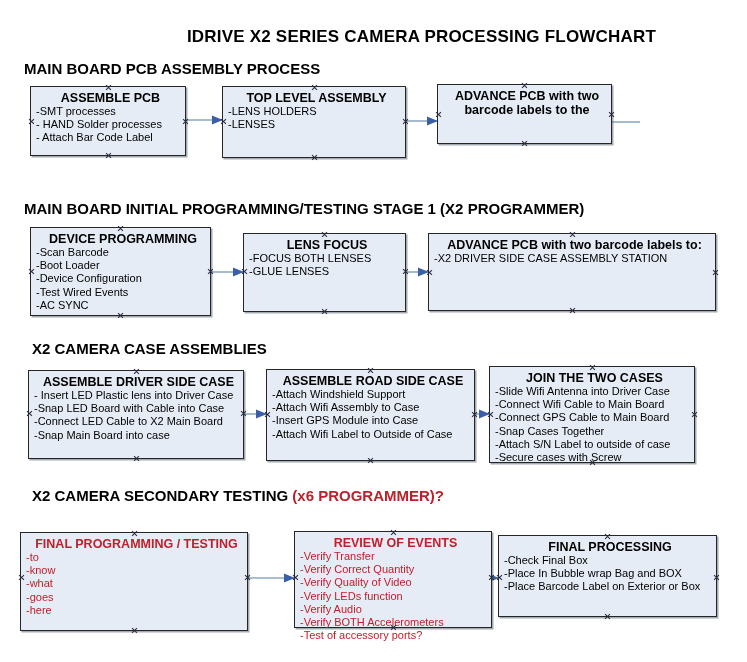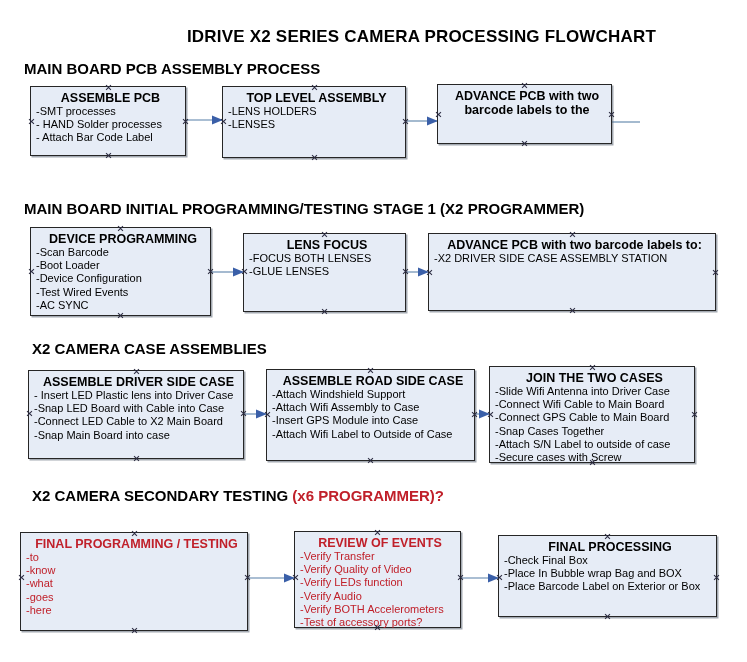--- a/index.html
+++ b/index.html
@@ -238,24 +238,25 @@
       <div class="ln">-what</div>
       <div class="ln">-goes</div>
       <div class="ln">-here</div>
     </div>
     <span class="hx" style="left:50%;top:0;"></span>
     <span class="hx" style="left:50%;top:100%;"></span>
     <span class="hx" style="left:0;top:46%;"></span>
     <span class="hx" style="left:100%;top:46%;"></span>
   </div>
 
-  <div class="node red" style="left:294px;top:531px;width:167px;height:97px;">
+  <div class="node red" style="left:294px;top:531px;width:198px;height:97px;">
     <div class="inner">
       <div class="hd">REVIEW OF EVENTS</div>
       <div class="ln">-Verify Transfer</div>
+      <div class="ln">-Verify Correct Quantity</div>
       <div class="ln">-Verify Quality of Video</div>
       <div class="ln">-Verify LEDs function</div>
       <div class="ln">-Verify Audio</div>
       <div class="ln">-Verify BOTH Accelerometers</div>
       <div class="ln">-Test of accessory ports?</div>
     </div>
     <span class="hx" style="left:50%;top:0;"></span>
     <span class="hx" style="left:50%;top:100%;"></span>
     <span class="hx" style="left:0;top:48%;"></span>
     <span class="hx" style="left:100%;top:48%;"></span>

